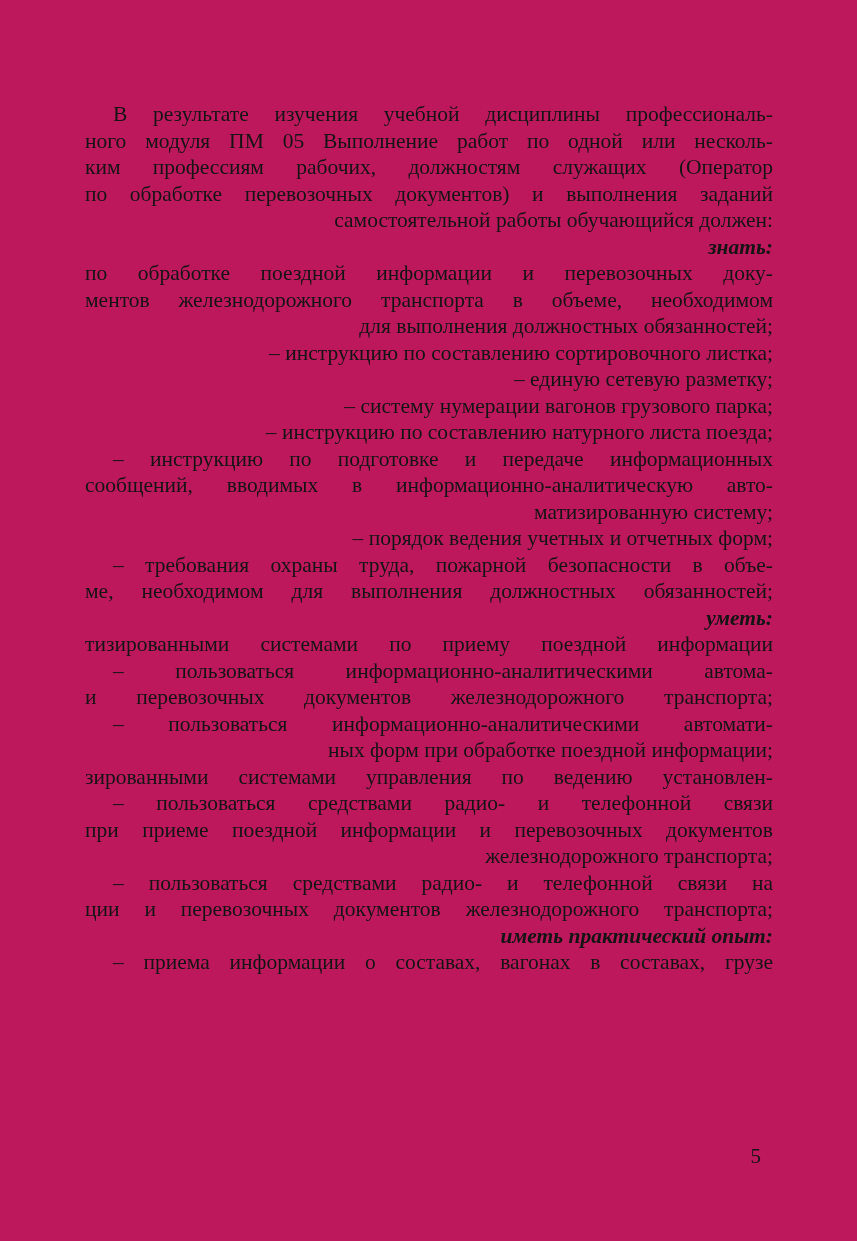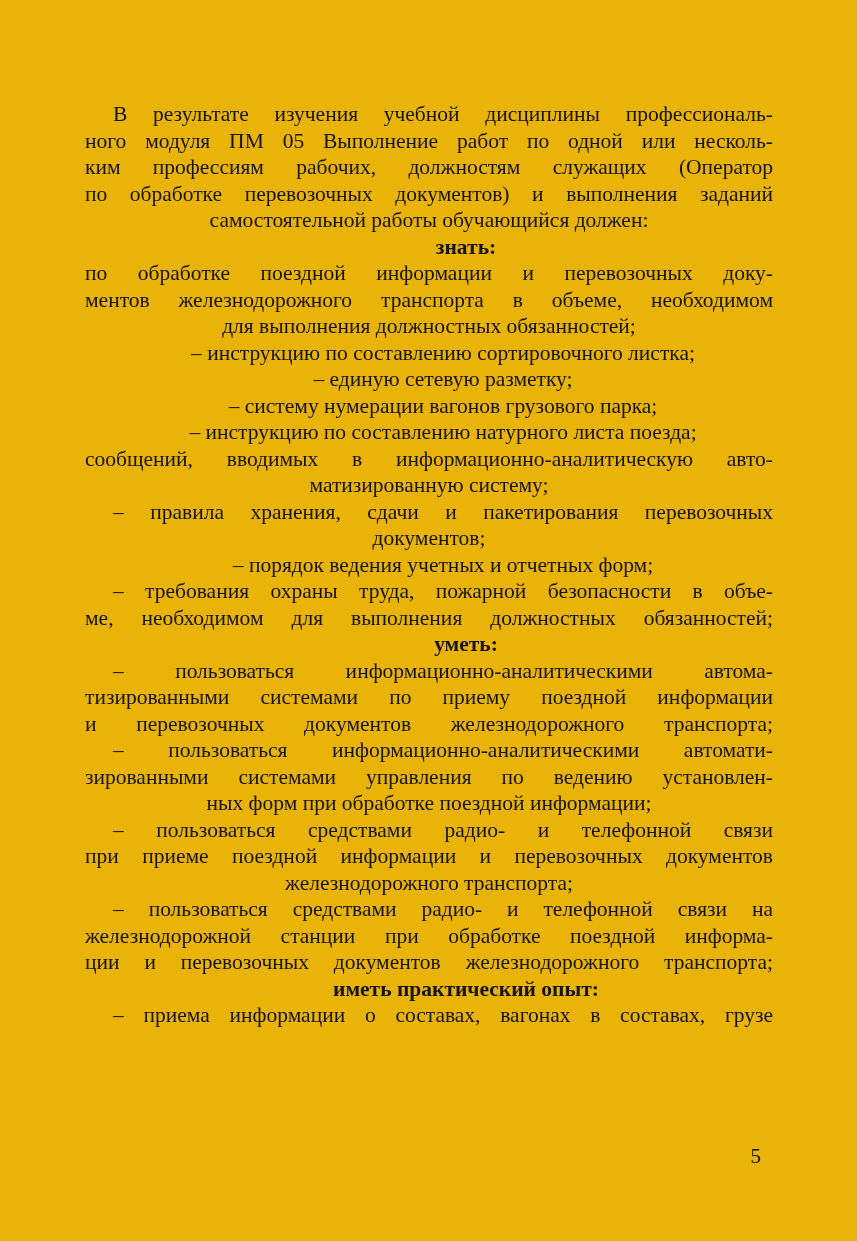--- a/index.html
+++ b/index.html
@@ -4,48 +4,48 @@
 <style>
   html, body {
     margin: 0;
     padding: 0;
     background: #e8e8e8;
   }
   .page {
     position: relative;
     width: 857px;
     height: 1241px;
-    background: #eab308;
+    background: #be185d;
     font-family: "Liberation Serif", "DejaVu Serif", serif;
     color: #141414;
     overflow: hidden;
   }
   .text-block {
     position: absolute;
     left: 85px;
     top: 101px;
     width: 688px;
     font-size: 21.5px;
     line-height: 26.5px;
   }
   .line {
-    text-align: center;
+    text-align: right;
     text-align-last: auto;
     white-space: nowrap;
   }
   .line.just {
     white-space: normal;
     text-align: justify;
     text-align-last: justify;
   }
   .line.ind {
     text-indent: 28px;
   }
   .seg-italic { }
-  .seg-bold-italic { font-weight: bold; margin-left: 46px; }
+  .seg-bold-italic { font-style: italic; font-weight: bold; margin-left: 46px; }
   .page-number {
     position: absolute;
     top: 1143px;
     right: 96px;
     font-size: 21px;
     line-height: 26px;
   }
 </style>
 </head>
 <body>
@@ -73,55 +73,51 @@
       <div class="para">
         <div class="line ind"><span class="seg-normal">– единую сетевую разметку;</span></div>
       </div>
       <div class="para">
         <div class="line ind"><span class="seg-normal">– систему нумерации вагонов грузового парка;</span></div>
       </div>
       <div class="para">
         <div class="line ind"><span class="seg-normal">– инструкцию по составлению натурного листа поезда;</span></div>
       </div>
       <div class="para">
+        <div class="line ind just"><span class="seg-normal">– инструкцию по подготовке и передаче информационных</span></div>
         <div class="line just"><span class="seg-normal">сообщений, вводимых в информационно-аналитическую авто-</span></div>
         <div class="line"><span class="seg-normal">матизированную систему;</span></div>
-      </div>
-      <div class="para">
-        <div class="line ind just"><span class="seg-normal">– правила хранения, сдачи и пакетирования перевозочных</span></div>
-        <div class="line"><span class="seg-normal">документов;</span></div>
       </div>
       <div class="para">
         <div class="line ind"><span class="seg-normal">– порядок ведения учетных и отчетных форм;</span></div>
       </div>
       <div class="para">
         <div class="line ind just"><span class="seg-normal">– требования охраны труда, пожарной безопасности в объе-</span></div>
         <div class="line just"><span class="seg-normal">ме, необходимом для выполнения должностных обязанностей;</span></div>
       </div>
       <div class="para">
         <div class="line ind"><span class="seg-bold-italic">уметь:</span></div>
       </div>
       <div class="para">
+        <div class="line just"><span class="seg-normal">тизированными системами по приему поездной информации</span></div>
         <div class="line ind just"><span class="seg-normal">– пользоваться информационно-аналитическими автома-</span></div>
-        <div class="line just"><span class="seg-normal">тизированными системами по приему поездной информации</span></div>
         <div class="line just"><span class="seg-normal">и перевозочных документов железнодорожного транспорта;</span></div>
       </div>
       <div class="para">
         <div class="line ind just"><span class="seg-normal">– пользоваться информационно-аналитическими автомати-</span></div>
+        <div class="line"><span class="seg-normal">ных форм при обработке поездной информации;</span></div>
         <div class="line just"><span class="seg-normal">зированными системами управления по ведению установлен-</span></div>
-        <div class="line"><span class="seg-normal">ных форм при обработке поездной информации;</span></div>
       </div>
       <div class="para">
         <div class="line ind just"><span class="seg-normal">– пользоваться средствами радио- и телефонной связи</span></div>
         <div class="line just"><span class="seg-normal">при приеме поездной информации и перевозочных документов</span></div>
         <div class="line"><span class="seg-normal">железнодорожного транспорта;</span></div>
       </div>
       <div class="para">
         <div class="line ind just"><span class="seg-normal">– пользоваться средствами радио- и телефонной связи на</span></div>
-        <div class="line just"><span class="seg-normal">железнодорожной станции при обработке поездной информа-</span></div>
         <div class="line just"><span class="seg-normal">ции и перевозочных документов железнодорожного транспорта;</span></div>
       </div>
       <div class="para">
         <div class="line ind"><span class="seg-bold-italic">иметь практический опыт:</span></div>
       </div>
       <div class="para">
         <div class="line ind just"><span class="seg-normal">– приема информации о составах, вагонах в составах, грузе</span></div>
       </div>
     </div>
   <div class="page-number">5</div>

